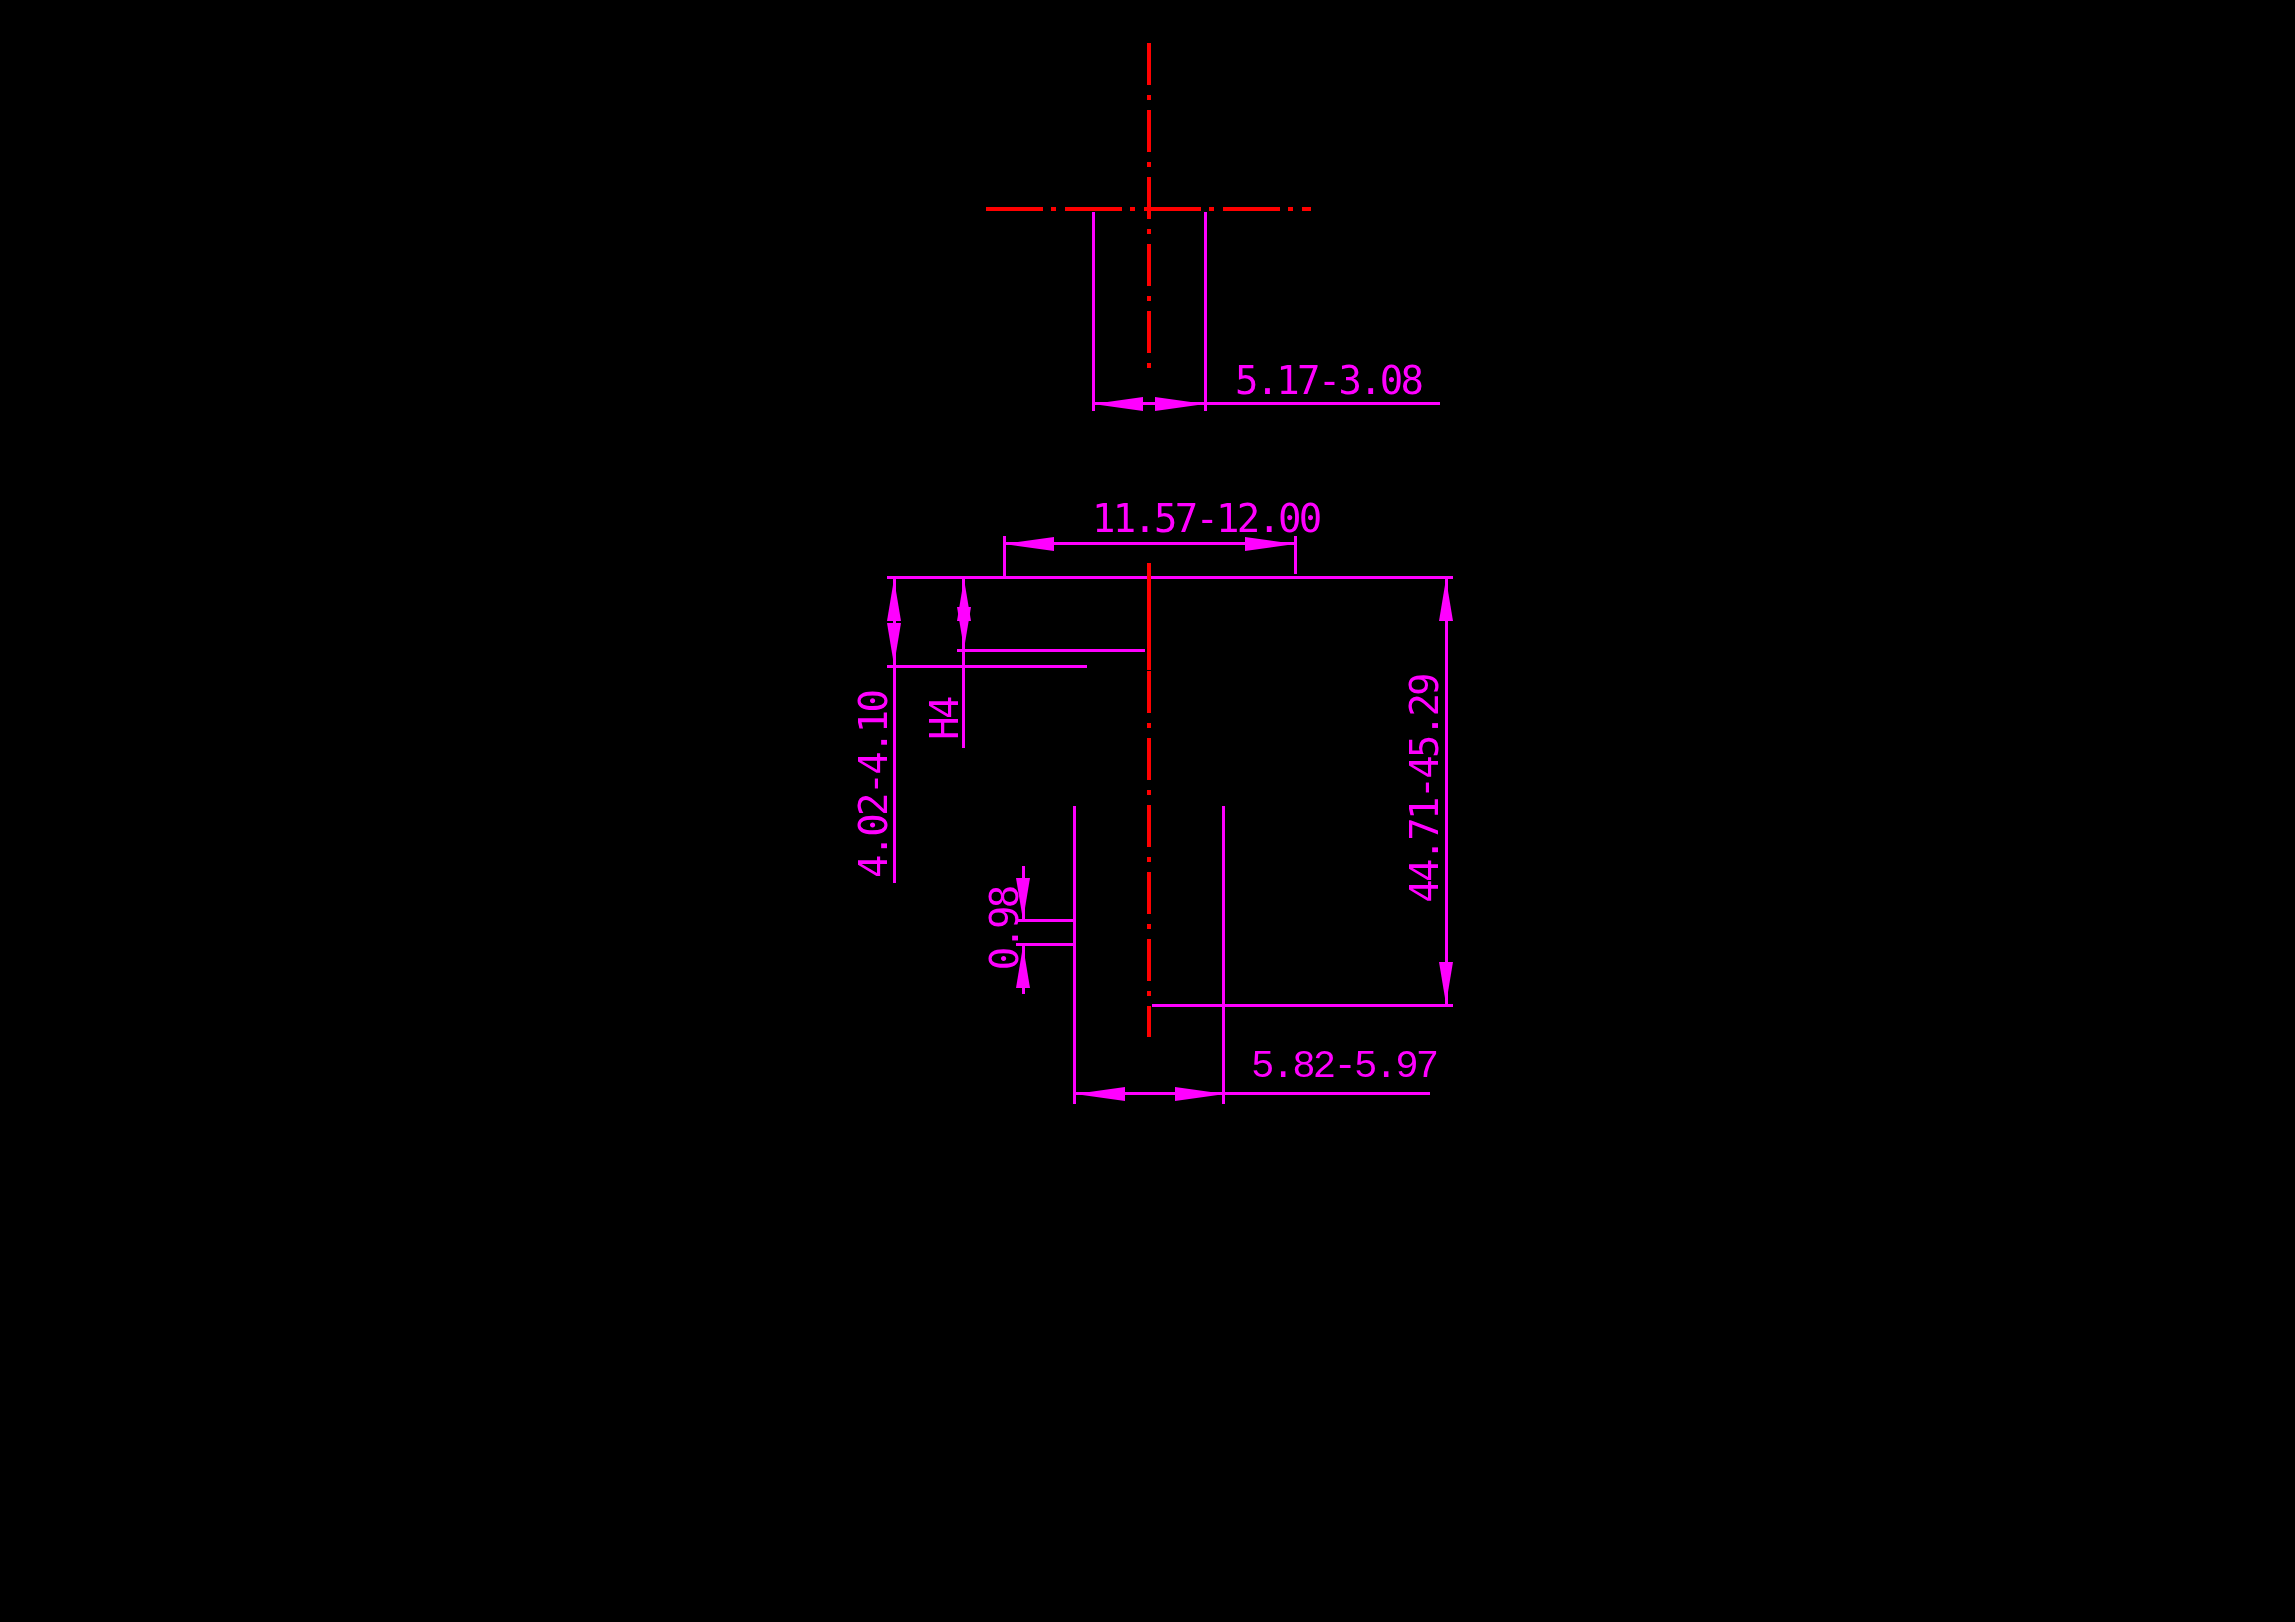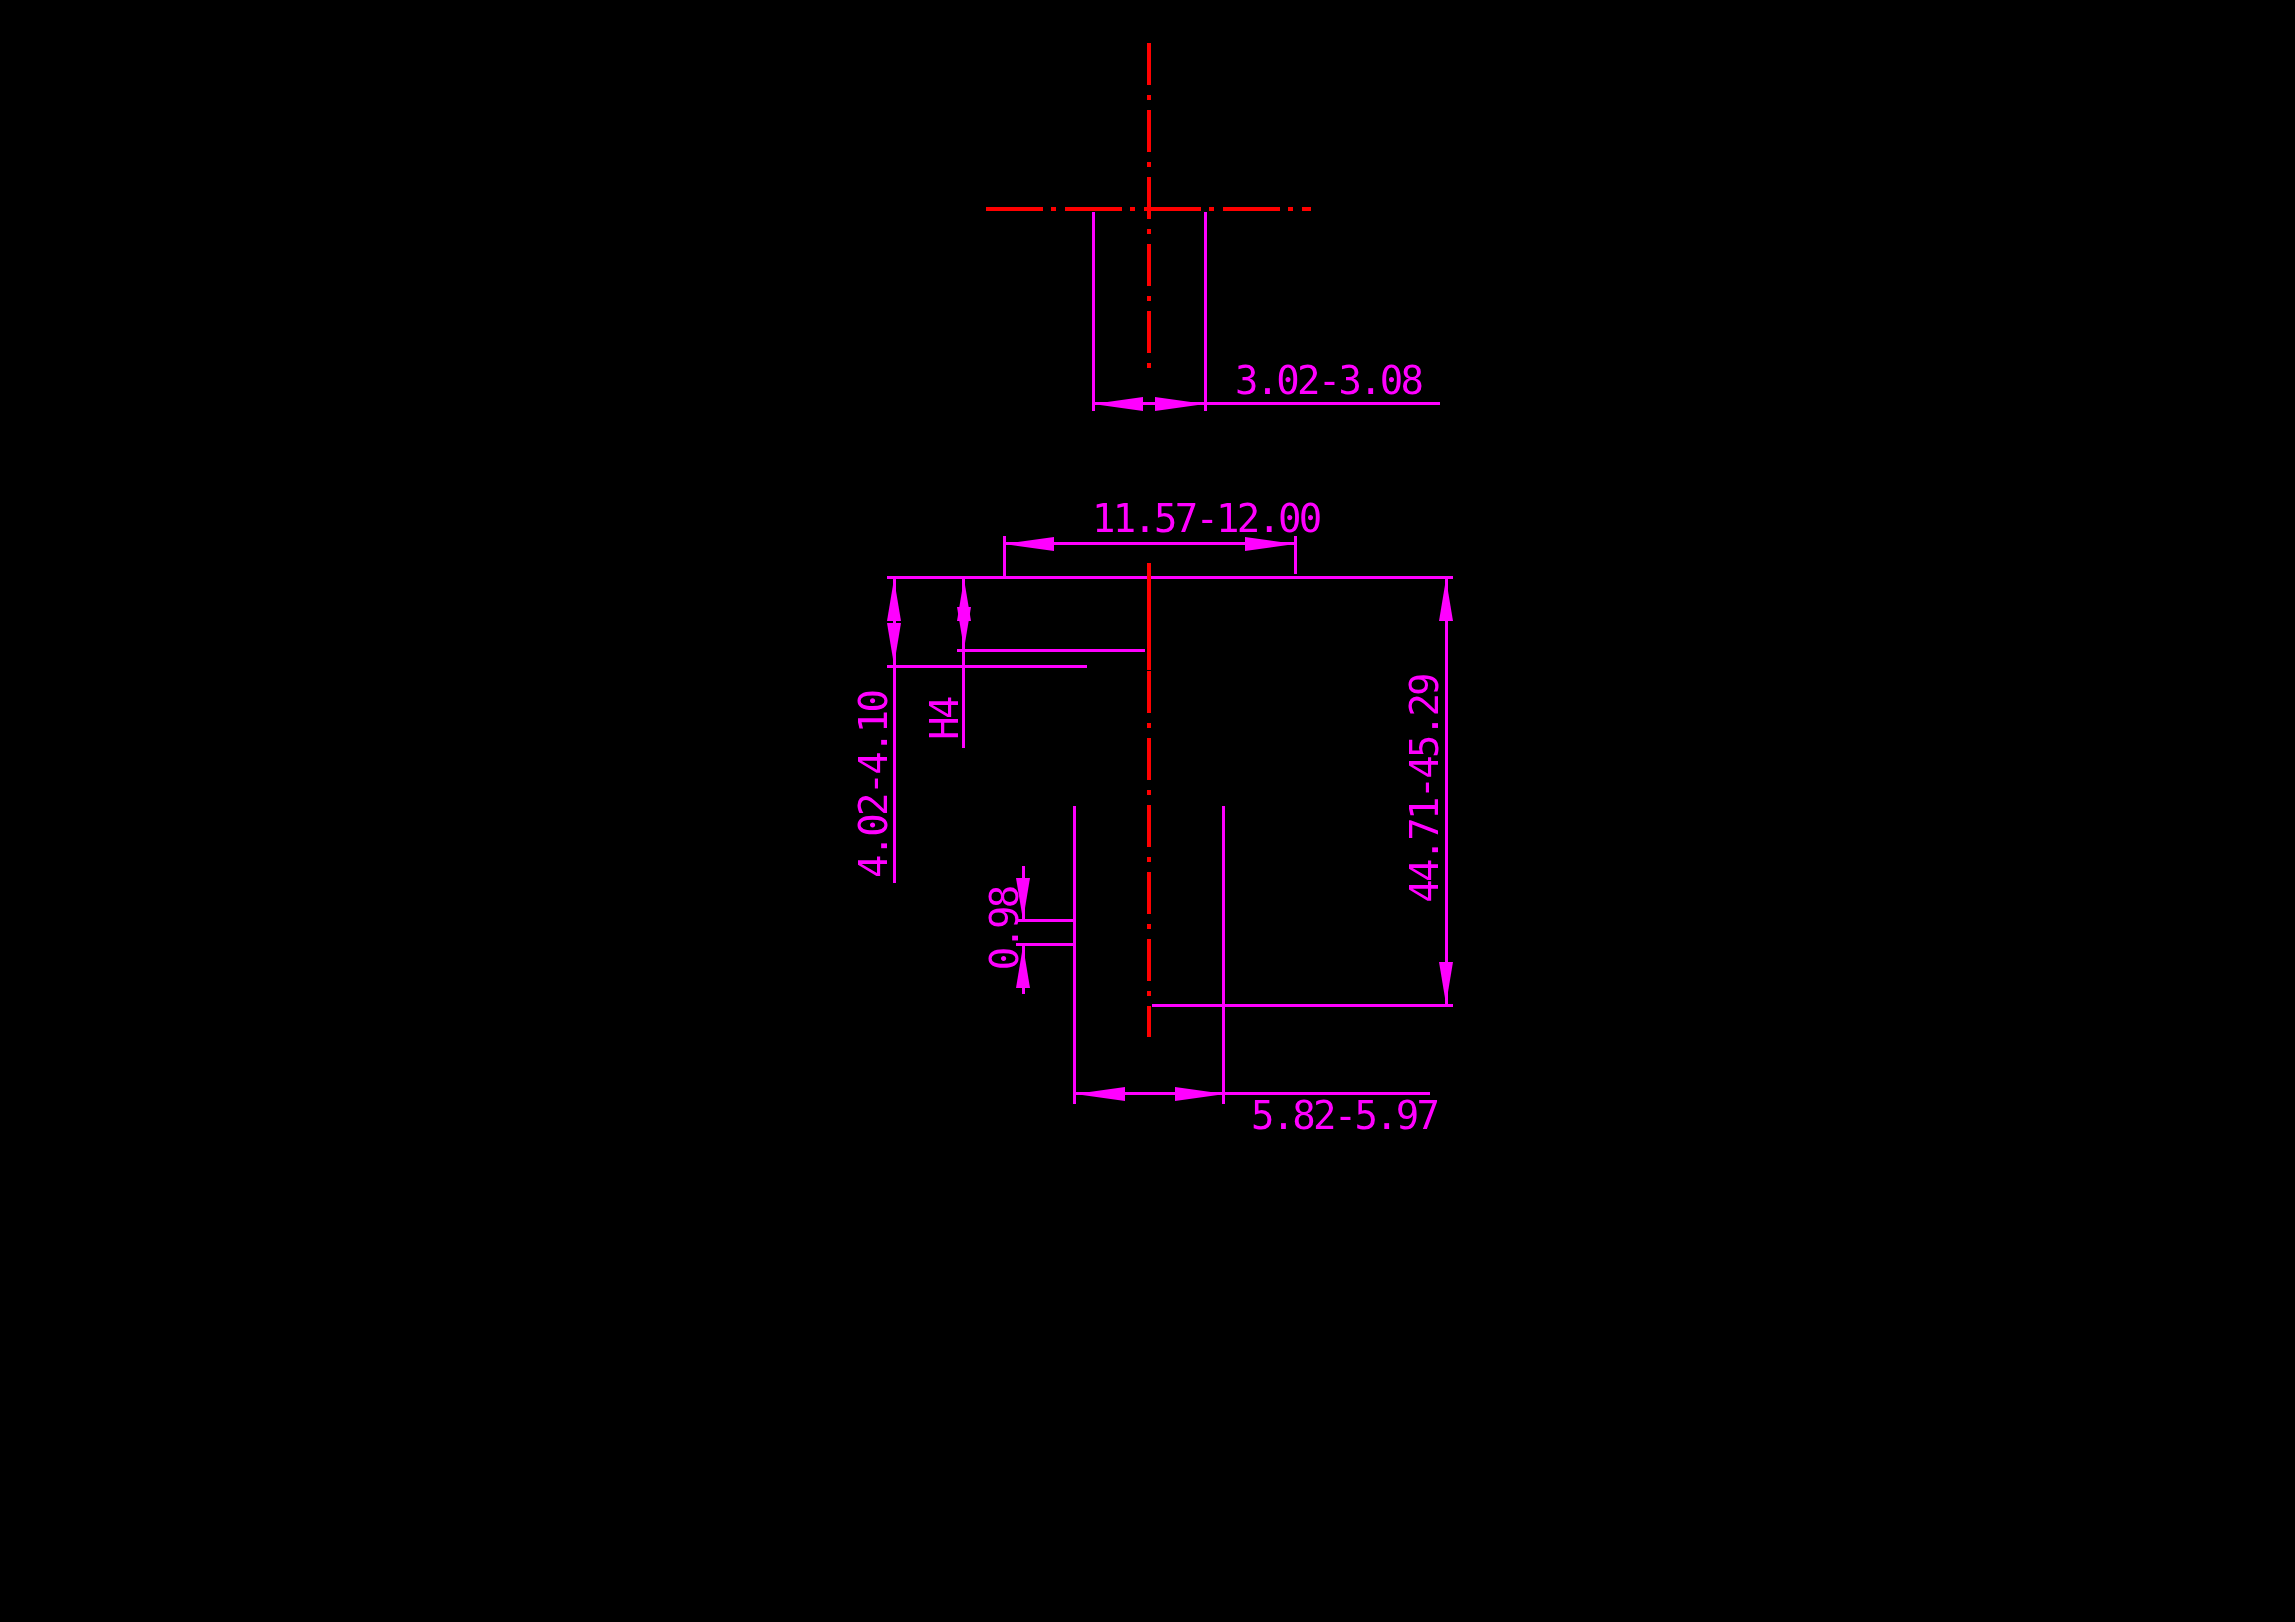--- a/index.html
+++ b/index.html
@@ -35,21 +35,21 @@
   <div class="ln ddv" style="left:1147px;top:43px;width:4px;height:326px;"></div>
 
   <div class="ln ddh" style="left:986px;top:207px;width:325px;height:4px;"></div>
 
   <div class="ln" style="left:1092px;top:212px;width:3.2px;height:199px;"></div>
   <div class="ln" style="left:1204px;top:212px;width:3.2px;height:199px;"></div>
 
   <div class="ln" style="left:1093px;top:402px;width:347px;height:3.2px;"></div>
   <div class="ar ar-l" style="left:1093px;top:397px;"></div>
   <div class="ar ar-r" style="left:1155px;top:397px;"></div>
-  <div class="t" style="left:1235px;top:361px;">3.02-3.08</div>
+  <div class="t" style="left:1235px;top:361px;">5.17-3.08</div>
 
   <div class="ln" style="left:887px;top:576px;width:566px;height:3.2px;"></div>
 
   <div class="ln" style="left:957px;top:649px;width:188px;height:3.2px;"></div>
   <div class="ln" style="left:887px;top:665px;width:200px;height:3.2px;"></div>
 
   <div class="ln" style="left:1073px;top:806px;width:3.2px;height:298px;"></div>
   <div class="ln" style="left:1222px;top:806px;width:3.2px;height:298px;"></div>
 
   <div class="ln red" style="left:1147px;top:563px;width:4px;height:107px;"></div>
@@ -83,16 +83,16 @@
   <div class="ln" style="left:1016px;top:943px;width:58px;height:3.2px;"></div>
   <div class="ln" style="left:1022px;top:866px;width:3.2px;height:54px;"></div>
   <div class="ar ar-d" style="left:1016px;top:878px;"></div>
   <div class="ln" style="left:1022px;top:945px;width:3.2px;height:49px;"></div>
   <div class="ar ar-u" style="left:1016px;top:946px;"></div>
   <div class="t vt" style="left:1004px;top:929px;">0.98</div>
 
   <div class="ln" style="left:1075px;top:1092px;width:355px;height:3.2px;"></div>
   <div class="ar ar-l" style="left:1075px;top:1087px;"></div>
   <div class="ar ar-r" style="left:1175px;top:1087px;"></div>
-  <div class="t" style="left:1251px;top:1096px;">5.82-5.97</div>
+  <div class="t" style="left:1251px;top:1048px;font-family:Liberation Mono, monospace;">5.82-5.97</div>
 
 </div>
 
 
 </body></html>

